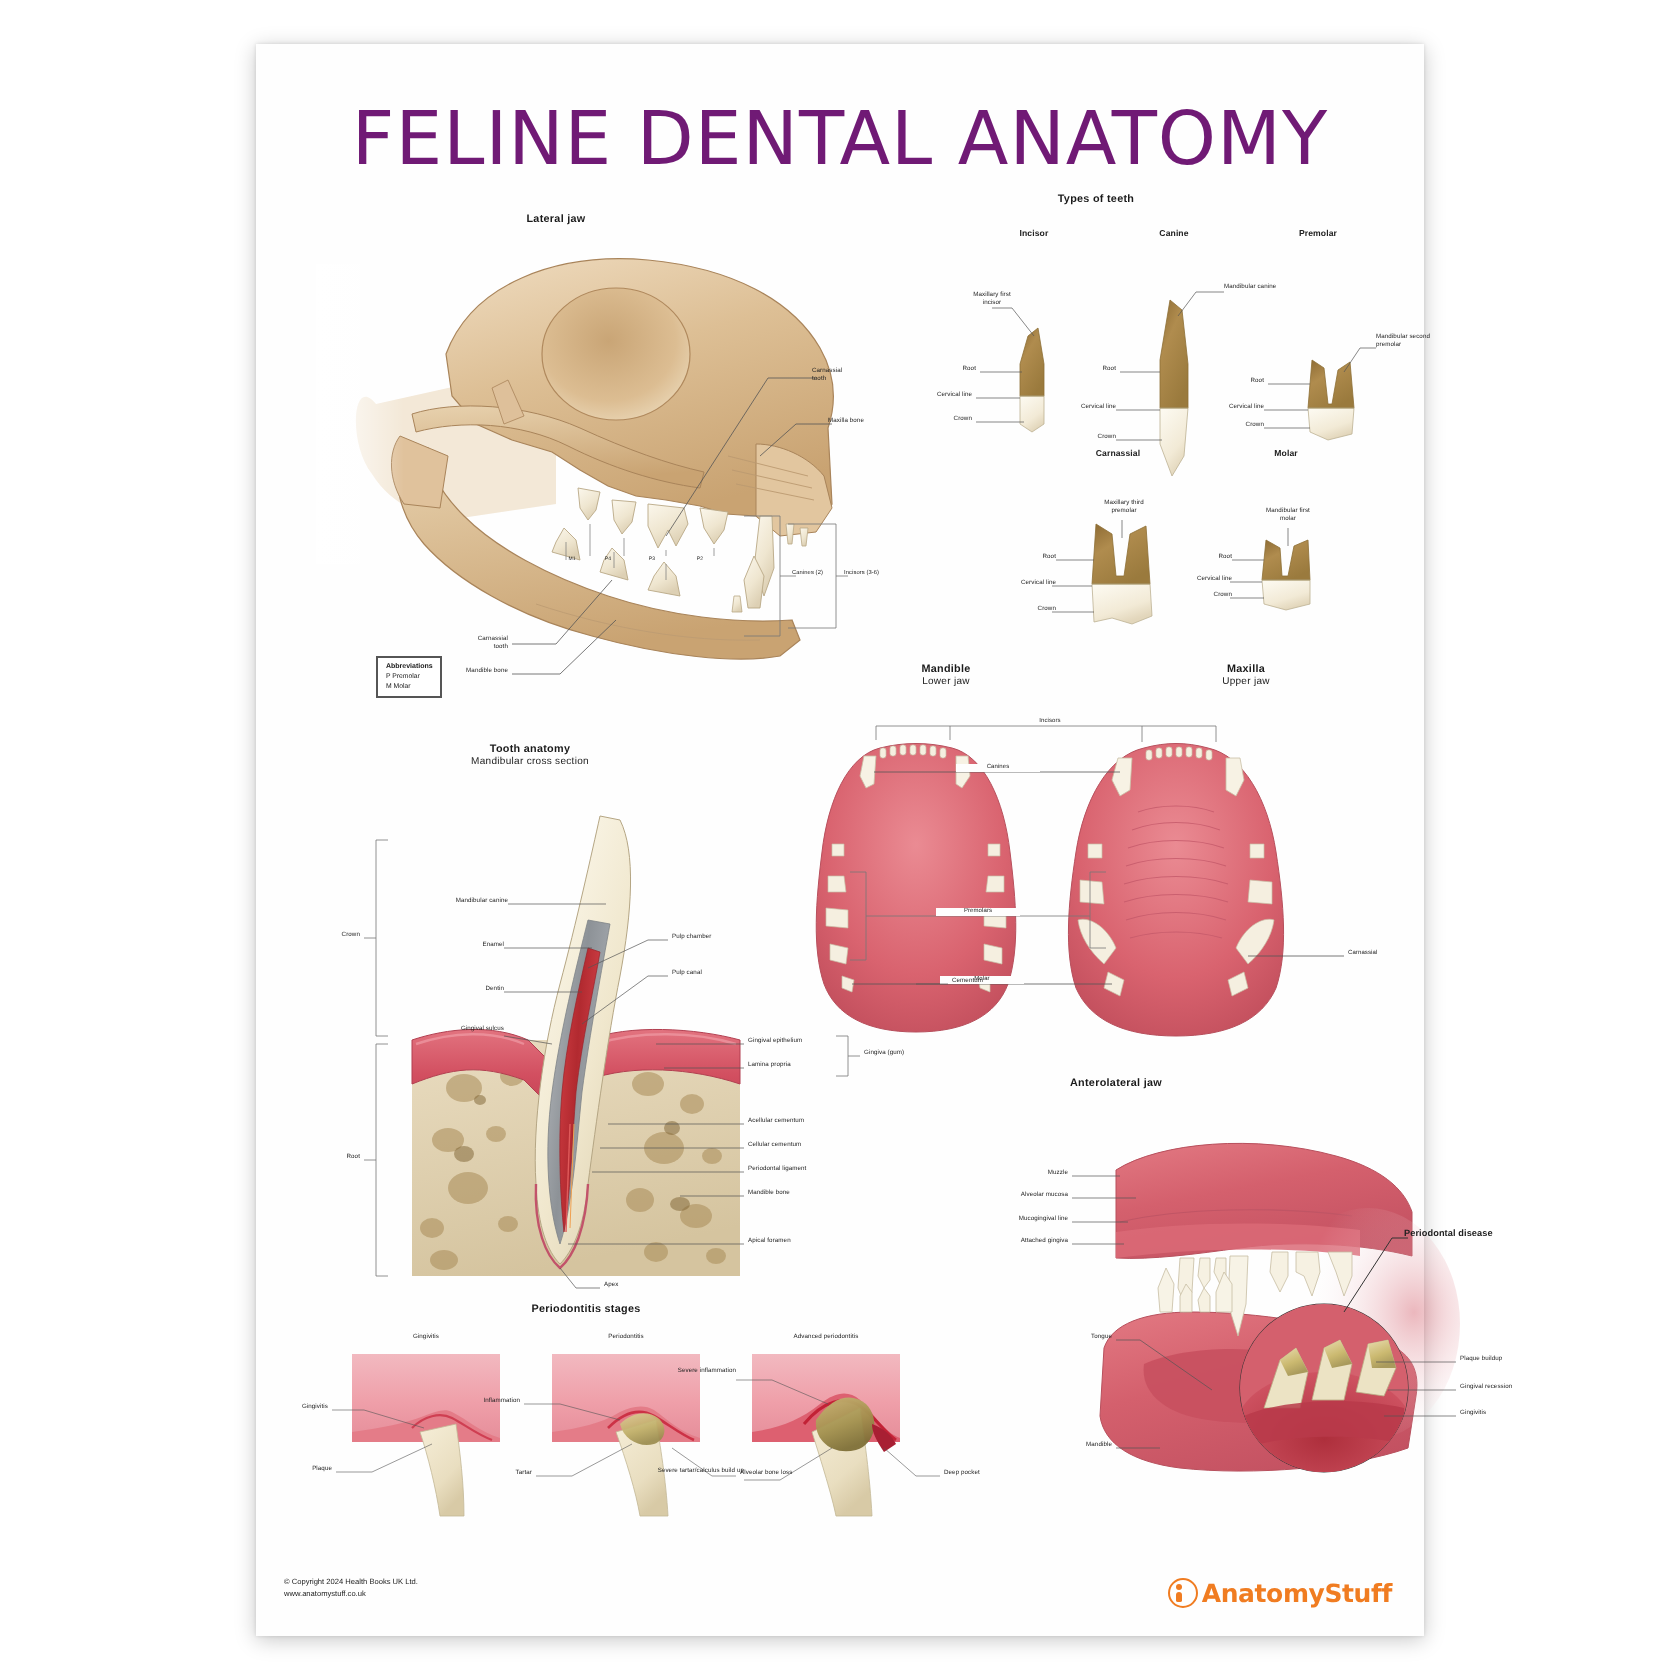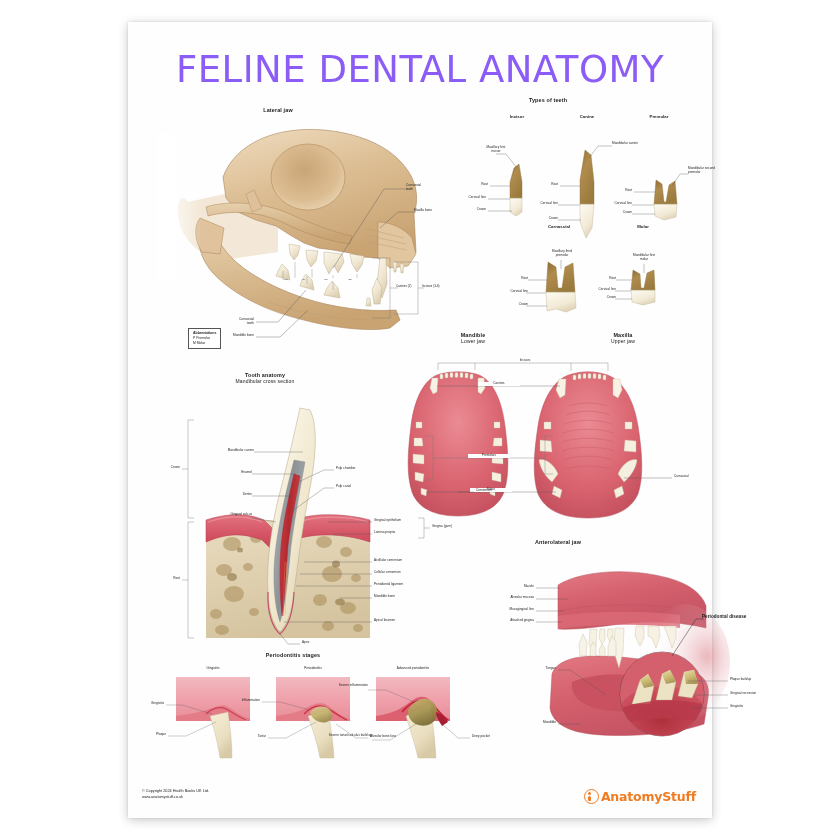--- a/index.html
+++ b/index.html
@@ -8,21 +8,21 @@
   .stage{position:relative;width:840px;height:840px;background:#ffffff;}
 
   .poster{
     position:absolute;left:128px;top:22px;width:584px;height:796px;
     background:#fefefe;
     box-shadow:0 2px 10px rgba(0,0,0,.22), 0 0 2px rgba(0,0,0,.12);
   }
 
   .title{
     position:absolute;left:0;top:26px;width:100%;text-align:center;
-    font-size:37px;letter-spacing:.5px;font-weight:400;color:#8b5cf6;
+    font-size:37px;letter-spacing:.5px;font-weight:400;color:#701a75;
     font-family:"DejaVu Sans",sans-serif;
   }
 
   .sec-title{position:absolute;text-align:center;font-weight:bold;color:#1a1a1a;font-size:5.4px;letter-spacing:.15px;}
   .sec-sub{font-weight:normal;display:block;font-size:5px;}
 
   .lbl{position:absolute;font-size:3.1px;color:#222;white-space:nowrap;letter-spacing:.05px;line-height:1.25;}
   .lbl.r{text-align:right;}
   .lbl.b{font-weight:bold;font-size:4.3px;}
   .lbl.c{text-align:center;}

